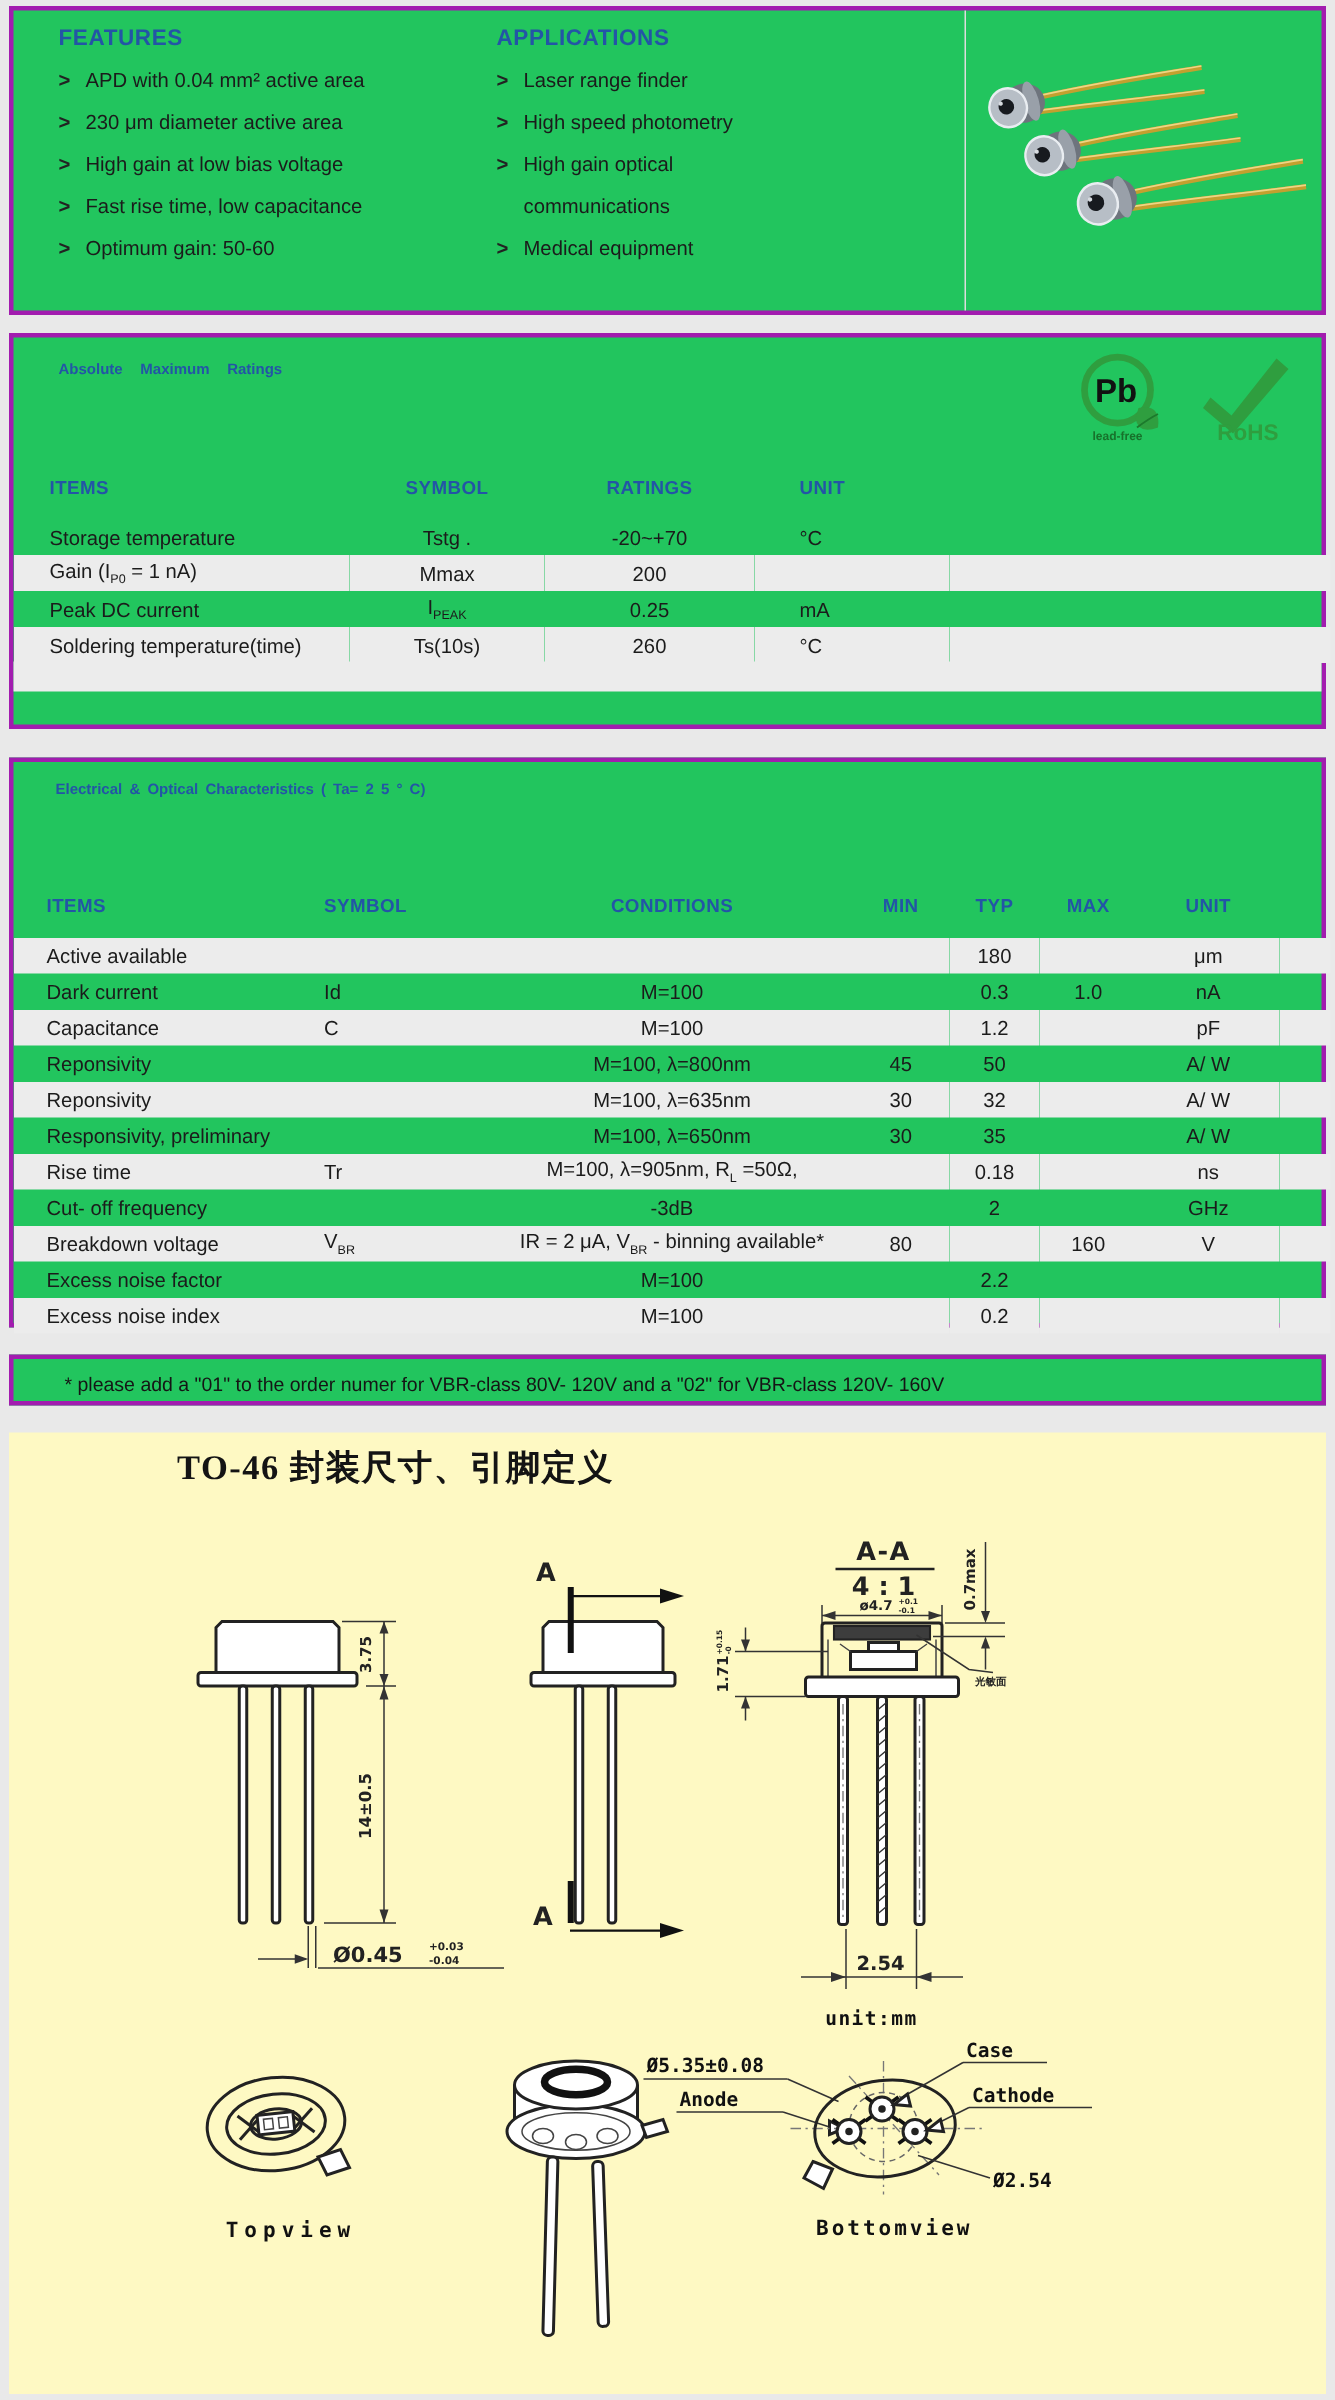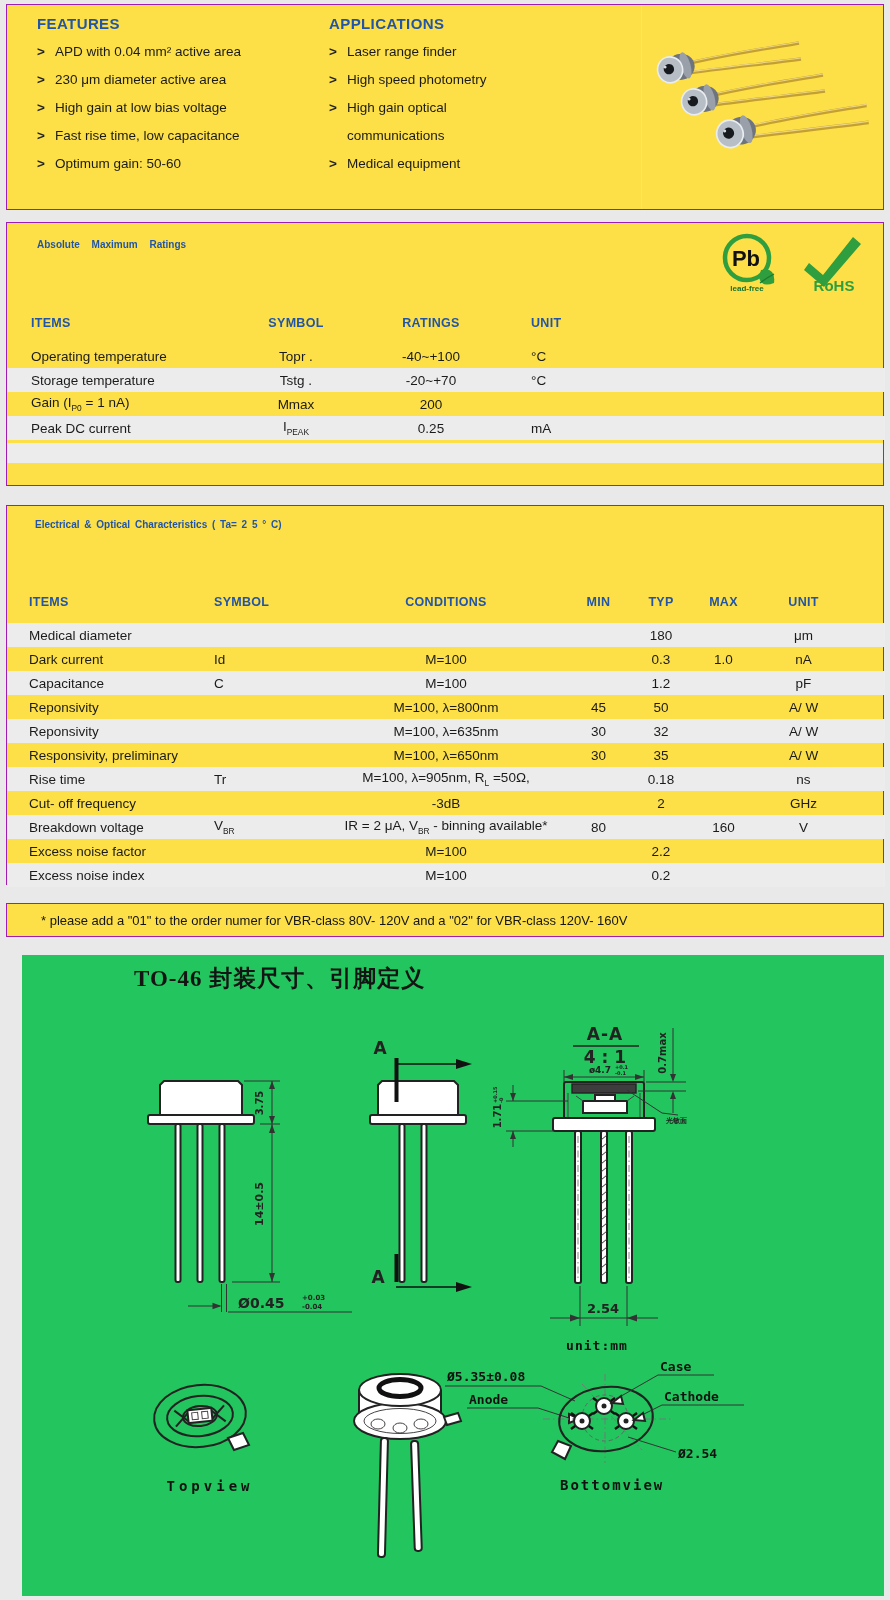--- a/index.html
+++ b/index.html
@@ -1,17 +1,17 @@
 <!DOCTYPE html>
 <html><head>
 <meta charset="utf-8">
 <style>
   html,body{margin:0;padding:0;}
   body{width:890px;height:1600px;background:#e9e9e9;font-family:"Liberation Sans",sans-serif;position:relative;overflow:hidden;color:#1b1b1b;}
-  .panel{position:absolute;left:6px;right:6px;background:#fde047;border:1px solid #a21caf;box-sizing:border-box;}
+  .panel{position:absolute;left:6px;right:6px;background:#22c55e;border:3px solid #a21caf;box-sizing:border-box;}
   #panel-top{top:4px;height:206px;}
   #panel-amr{top:222px;height:264px;}
   #panel-eoc{top:505px;height:380px;}
   #footnote-band{top:903px;height:34px;}
   #to46{top:955px;height:641px;border:none;}
   .col{position:absolute;top:10px;}
   .col.features{left:30px;width:280px;}
   .col.apps{left:322px;width:300px;}
   h3.sec-h{margin:0;color:#2355a6;font-size:15px;font-weight:bold;letter-spacing:.4px;}
   ul.blist{list-style:none;margin:12px 0 0 0;padding:0;font-size:13.5px;}
@@ -30,21 +30,21 @@
   #amr-table{position:absolute;left:0;top:48px;}
   #amr-table th.c-item,#amr-table td.c-item{padding-left:24px;text-align:left;}
   #amr-table th.c-unit,#amr-table td.c-unit{padding-left:30px;text-align:left;}
   #amr-table tbody tr:nth-of-type(even){background:#ececec;}
   #eoc-table{position:absolute;left:0;top:44px;}
   #eoc-table th.c-item,#eoc-table td.c-item{padding-left:22px;text-align:left;}
   #eoc-table th.c-sym,#eoc-table td.c-sym{padding-left:8px;text-align:left;}
   #eoc-table tbody tr:nth-of-type(odd){background:#ececec;}
   .strip{position:absolute;left:0;right:0;bottom:22px;height:20px;background:#ececec;}
   #footnote-band p{margin:0;line-height:34px;padding-left:34px;font-size:13px;color:#151515;}
-  #to46{background:#22c55e;margin-left:16px;}
+  #to46{background:#fef9c3;}
   #to46 h2.pkg-title{position:absolute;left:112px;top:8px;margin:0;font-family:"Liberation Serif","DejaVu Serif",serif;font-size:23px;font-weight:bold;color:#141414;letter-spacing:1px;}
   svg text{user-select:none;}
   .drawings{position:absolute;left:0;top:45px;}
   
   .ln{stroke:#222;stroke-width:2;fill:none;}
   .lnf{stroke:#222;stroke-width:2;fill:#fff;}
   .thin{stroke:#444;stroke-width:1;fill:none;}
   .dimln{stroke:#333;stroke-width:1;fill:none;}
   .cl{stroke:#777;stroke-width:.9;fill:none;stroke-dasharray:7 3 1.5 3;}
   .dsh{stroke:#666;stroke-width:1;fill:none;stroke-dasharray:4 3;}
@@ -169,27 +169,20 @@
       <tr>
         <th class="c-item">ITEMS</th>
         <th>SYMBOL</th>
         <th>RATINGS</th>
         <th class="c-unit">UNIT</th>
         <th></th>
       </tr>
     </thead>
     <tbody>
 
-        <tr>
-          <td class="c-item">Operating temperature</td>
-          <td>Topr .</td>
-          <td>-40~+100</td>
-          <td class="c-unit">°C</td>
-          <td></td>
-        </tr>
 
         <tr>
           <td class="c-item">Storage temperature</td>
           <td>Tstg .</td>
           <td>-20~+70</td>
           <td class="c-unit">°C</td>
           <td></td>
         </tr>
 
         <tr>
@@ -241,21 +234,21 @@
         <th>MIN</th>
         <th>TYP</th>
         <th>MAX</th>
         <th>UNIT</th>
         <th></th>
       </tr>
     </thead>
     <tbody>
 
         <tr>
-          <td class="c-item">Medical diameter</td>
+          <td class="c-item">Active available</td>
           <td class="c-sym"></td>
           <td></td>
           <td></td>
           <td>180</td>
           <td></td>
           <td>μm</td>
           <td></td>
         </tr>
 
         <tr>

